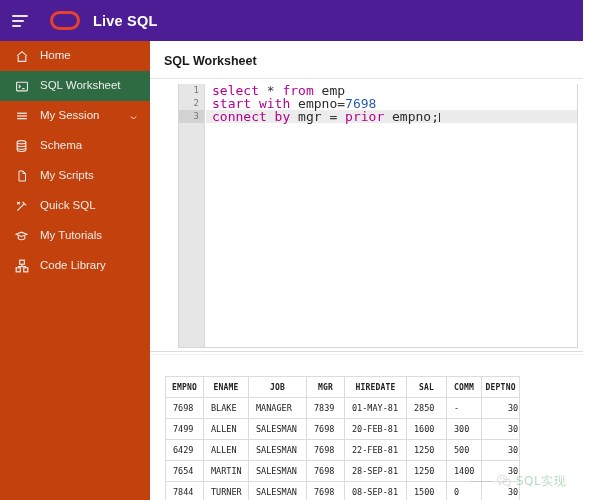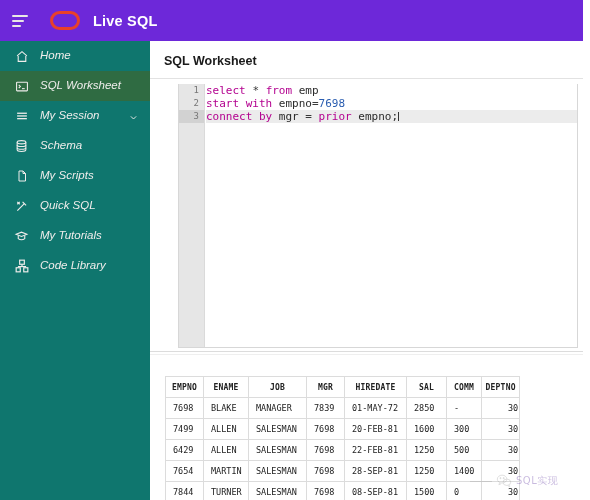--- a/index.html
+++ b/index.html
@@ -14,21 +14,21 @@
     overflow: hidden;
     position: relative;
   }
 
   
   #app-header {
     position: absolute;
     left: 0; top: 0;
     width: 583px;
     height: 41px;
-    background: #6d28d9;
+    background: #4c1d95;
     display: flex;
     align-items: center;
     box-sizing: border-box;
     text-align: right;
   }
   #hamburger {
     width: 22px;
     height: 16px;
     margin-left: 12px;
     margin-right: 16px;
@@ -62,22 +62,21 @@
     font-weight: bold;
     letter-spacing: .2px;
   }
 
   
   #sidebar {
     position: absolute;
     left: 0; top: 41px;
     width: 150px;
     height: 459px;
-    background: #0f766e;
-    font-style: italic;
+    background: #c2410c;
   }
   .nav-item {
     height: 30px;
     display: flex;
     align-items: center;
     padding-left: 13px;
     box-sizing: border-box;
     color: #efedeb;
     font-size: 11.5px;
     cursor: pointer;
@@ -162,22 +161,23 @@
 
   #code-area {
     position: absolute;
     left: 27px; top: 0;
     width: 373px;
     height: 264px;
   }
   .code-line {
     height: 13px;
     line-height: 13px;
+    padding-left: 6px;
     font-family: "DejaVu Sans Mono", monospace;
-    font-size: 11px;
+    font-size: 13px;
     white-space: pre;
     color: #2b2b2b;
   }
   .code-line.active { background: #ececec; }
   .kw  { color: #b3008f; }
   .num { color: #2a5db0; }
   .op  { color: #3a3a3a; }
   .caret-bar {
     display: inline-block;
     width: 1px;
@@ -264,22 +264,22 @@
     height: 1px;
     background: #9a9a9a;
     margin-right: 4px;
   }
   #wm-icon {
     width: 16px; height: 14px;
     margin-right: 4px;
     color: #8a8a8a;
   }
   #wm-text {
-    font-size: 10px;
-    color: #4c1d95;
+    font-size: 12px;
+    color: #15803d;
     font-family: "DejaVu Sans", sans-serif;
     letter-spacing: .5px;
   }
 </style>
 </head>
 <body>
 
 <div id="app-header">
   <div id="hamburger">
     <span class="l1"></span>
@@ -422,21 +422,21 @@
           <th style="width:35px">COMM</th>
           <th style="width:38px">DEPTNO</th>
         </tr>
       </thead>
       <tbody>
         <tr>
           <td class="c-empno">7698</td>
           <td class="c-ename">BLAKE</td>
           <td class="c-job">MANAGER</td>
           <td class="c-mgr">7839</td>
-          <td class="c-hiredate">01-MAY-72</td>
+          <td class="c-hiredate">01-MAY-81</td>
           <td class="c-sal">2850</td>
           <td class="c-comm">-</td>
           <td class="c-deptno">30</td>
         </tr>
         <tr>
           <td class="c-empno">7499</td>
           <td class="c-ename">ALLEN</td>
           <td class="c-job">SALESMAN</td>
           <td class="c-mgr">7698</td>
           <td class="c-hiredate">20-FEB-81</td>

